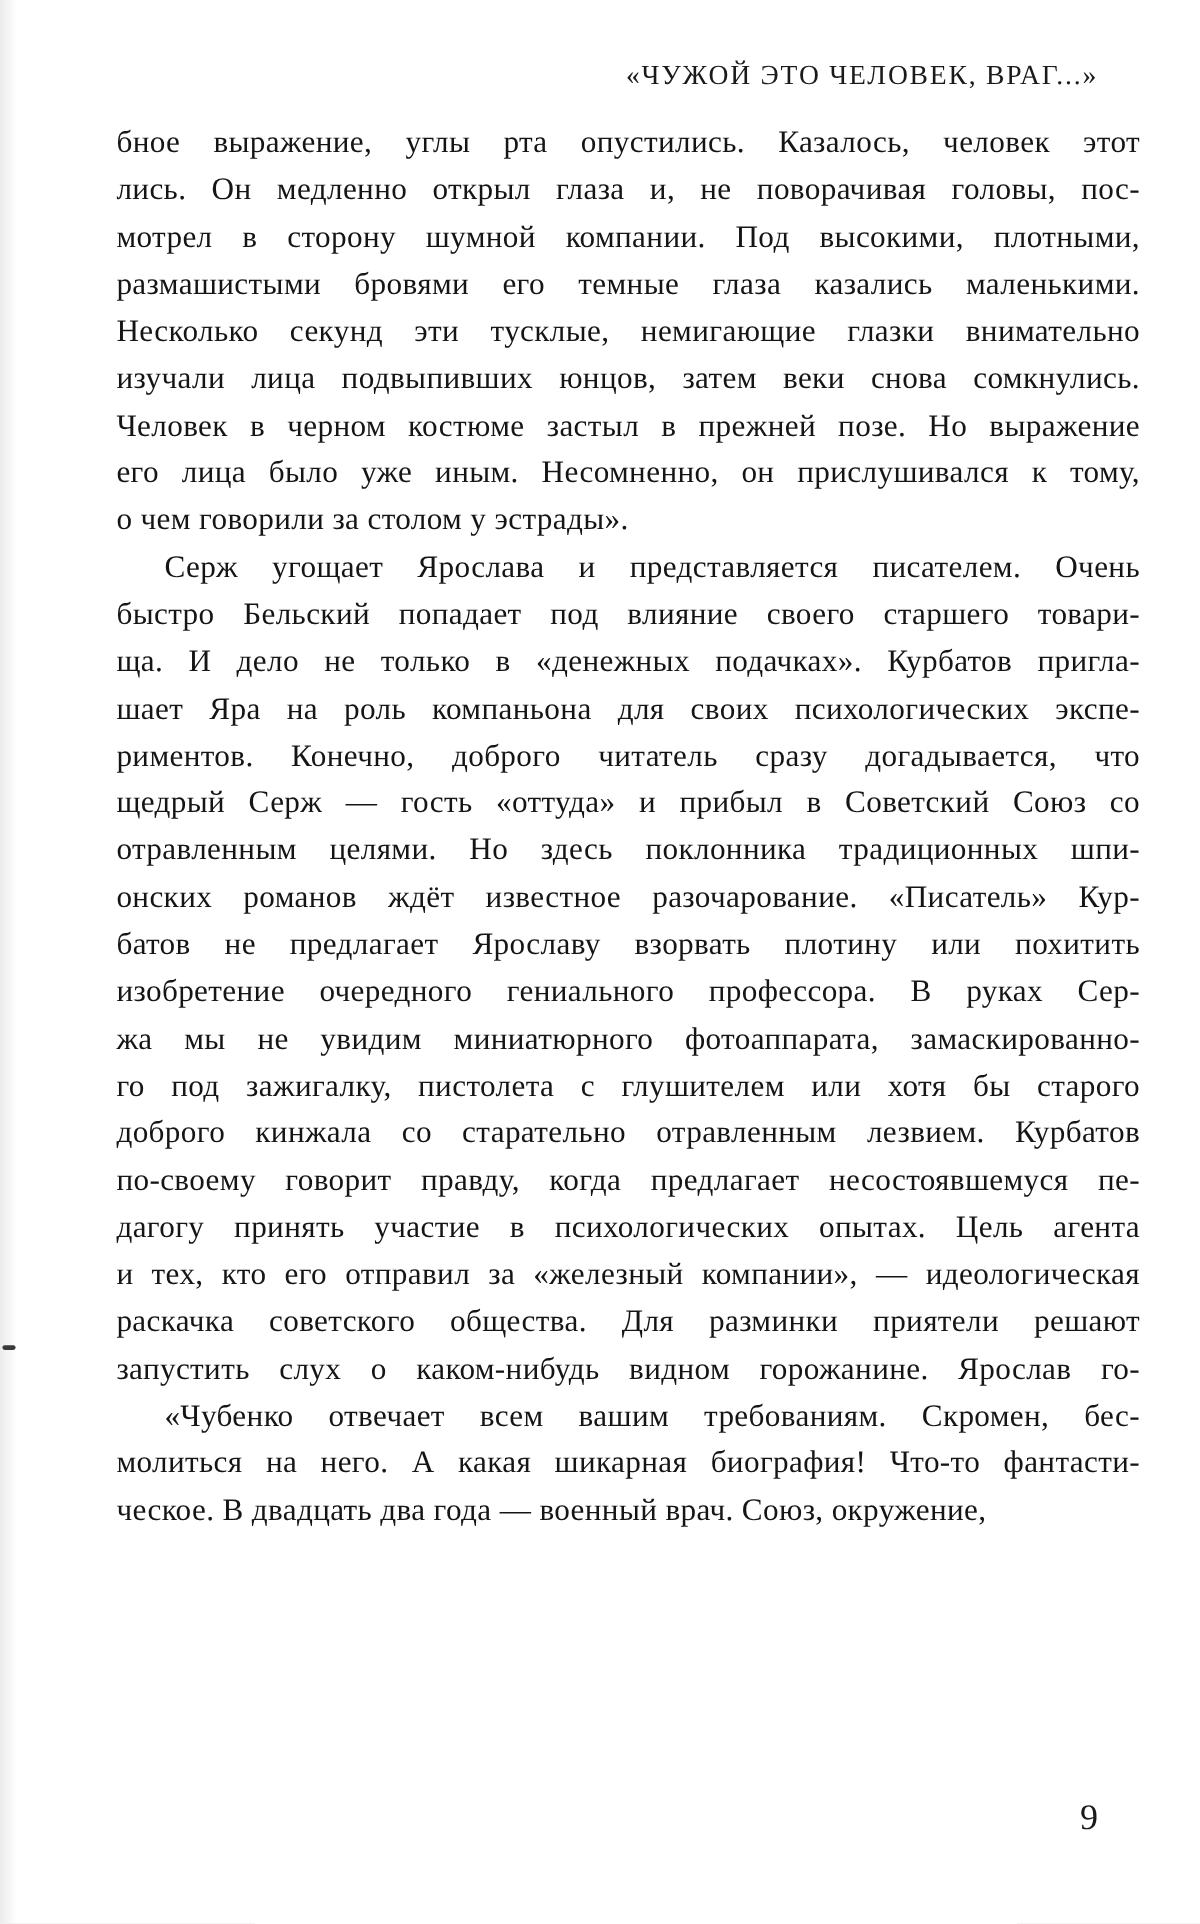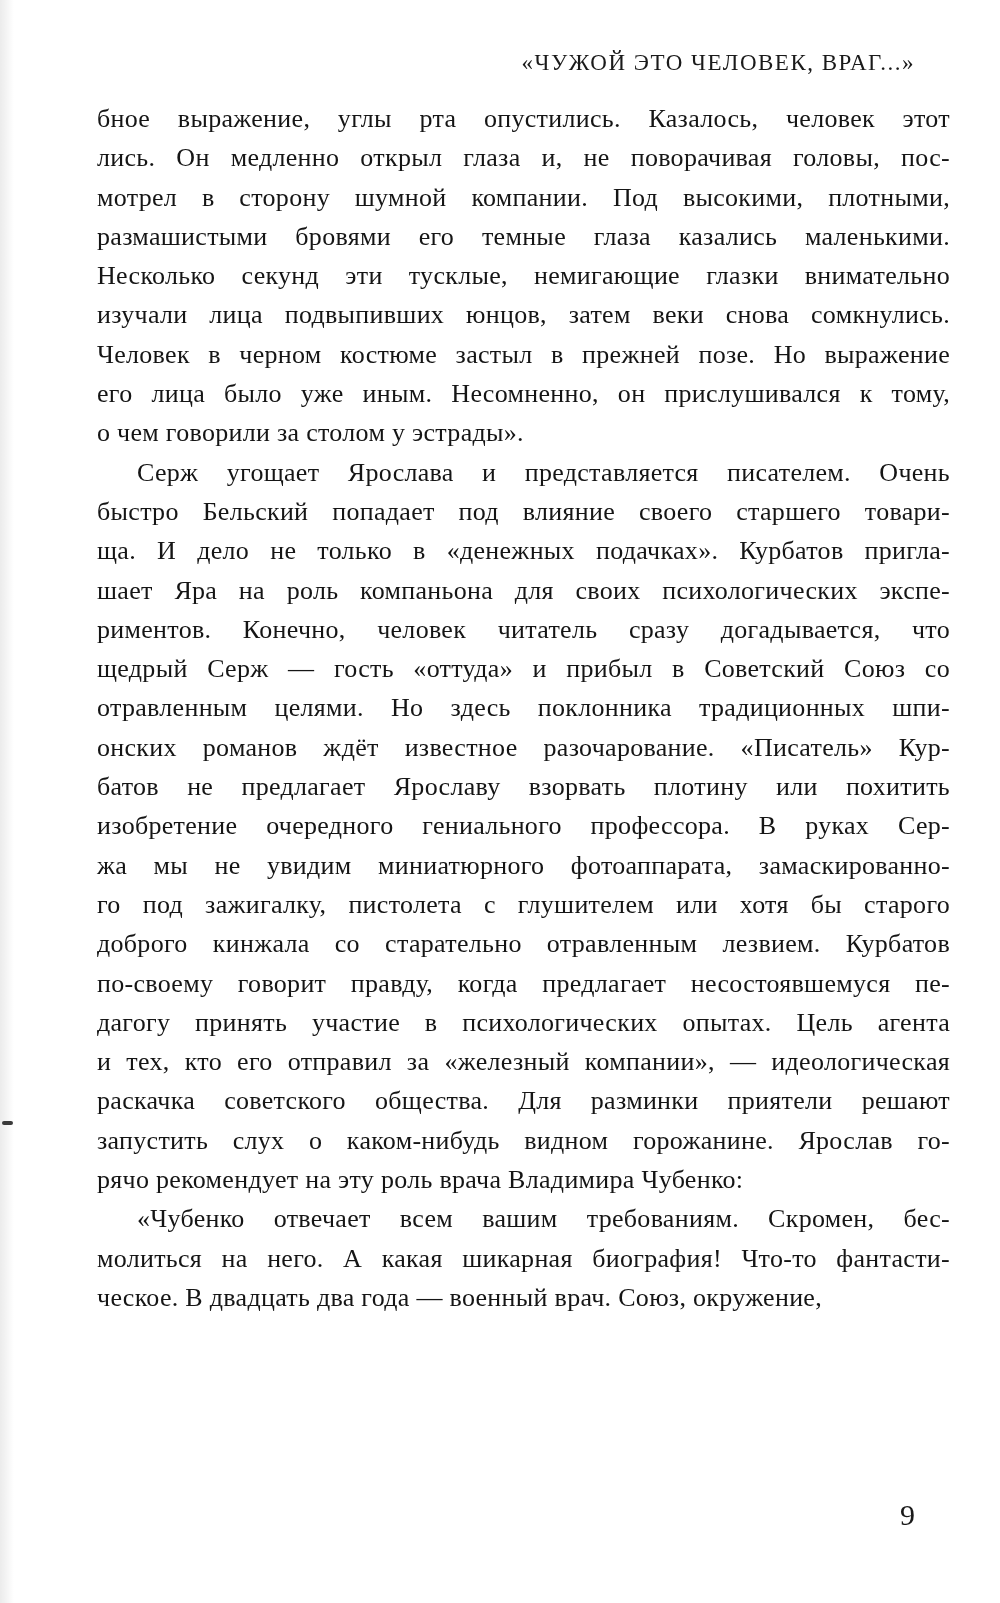--- a/index.html
+++ b/index.html
@@ -93,35 +93,34 @@
         <div class="line">изучали лица подвыпивших юнцов, затем веки снова сомкнулись.</div>
         <div class="line">Человек в черном костюме застыл в прежней позе. Но выражение</div>
         <div class="line">его лица было уже иным. Несомненно, он прислушивался к тому,</div>
         <div class="line last">о чем говорили за столом у эстрады».</div>
       </div>
       <div class="paragraph">
         <div class="line indent">Серж угощает Ярослава и представляется писателем. Очень</div>
         <div class="line">быстро Бельский попадает под влияние своего старшего товари-</div>
         <div class="line">ща. И дело не только в «денежных подачках». Курбатов пригла-</div>
         <div class="line">шает Яра на роль компаньона для своих психологических экспе-</div>
-        <div class="line">риментов. Конечно, человек читатель сразу догадывается, что</div>
+        <div class="line">риментов. Конечно, доброго читатель сразу догадывается, что</div>
         <div class="line">щедрый Серж — гость «оттуда» и прибыл в Советский Союз со</div>
         <div class="line">отравленным целями. Но здесь поклонника традиционных шпи-</div>
         <div class="line">онских романов ждёт известное разочарование. «Писатель» Кур-</div>
         <div class="line">батов не предлагает Ярославу взорвать плотину или похитить</div>
         <div class="line">изобретение очередного гениального профессора. В руках Сер-</div>
         <div class="line">жа мы не увидим миниатюрного фотоаппарата, замаскированно-</div>
         <div class="line">го под зажигалку, пистолета с глушителем или хотя бы старого</div>
         <div class="line">доброго кинжала со старательно отравленным лезвием. Курбатов</div>
         <div class="line">по-своему говорит правду, когда предлагает несостоявшемуся пе-</div>
         <div class="line">дагогу принять участие в психологических опытах. Цель агента</div>
         <div class="line">и тех, кто его отправил за «железный компании», — идеологическая</div>
         <div class="line">раскачка советского общества. Для разминки приятели решают</div>
         <div class="line">запустить слух о каком-нибудь видном горожанине. Ярослав го-</div>
-        <div class="line last">рячо рекомендует на эту роль врача Владимира Чубенко:</div>
       </div>
       <div class="paragraph">
         <div class="line indent">«Чубенко отвечает всем вашим требованиям. Скромен, бес-</div>
         <div class="line">молиться на него. А какая шикарная биография! Что-то фантасти-</div>
         <div class="line last">ческое. В двадцать два года — военный врач. Союз, окружение,</div>
       </div>
     </div>
 
   <div class="scan-artifact-dash"></div>
 

